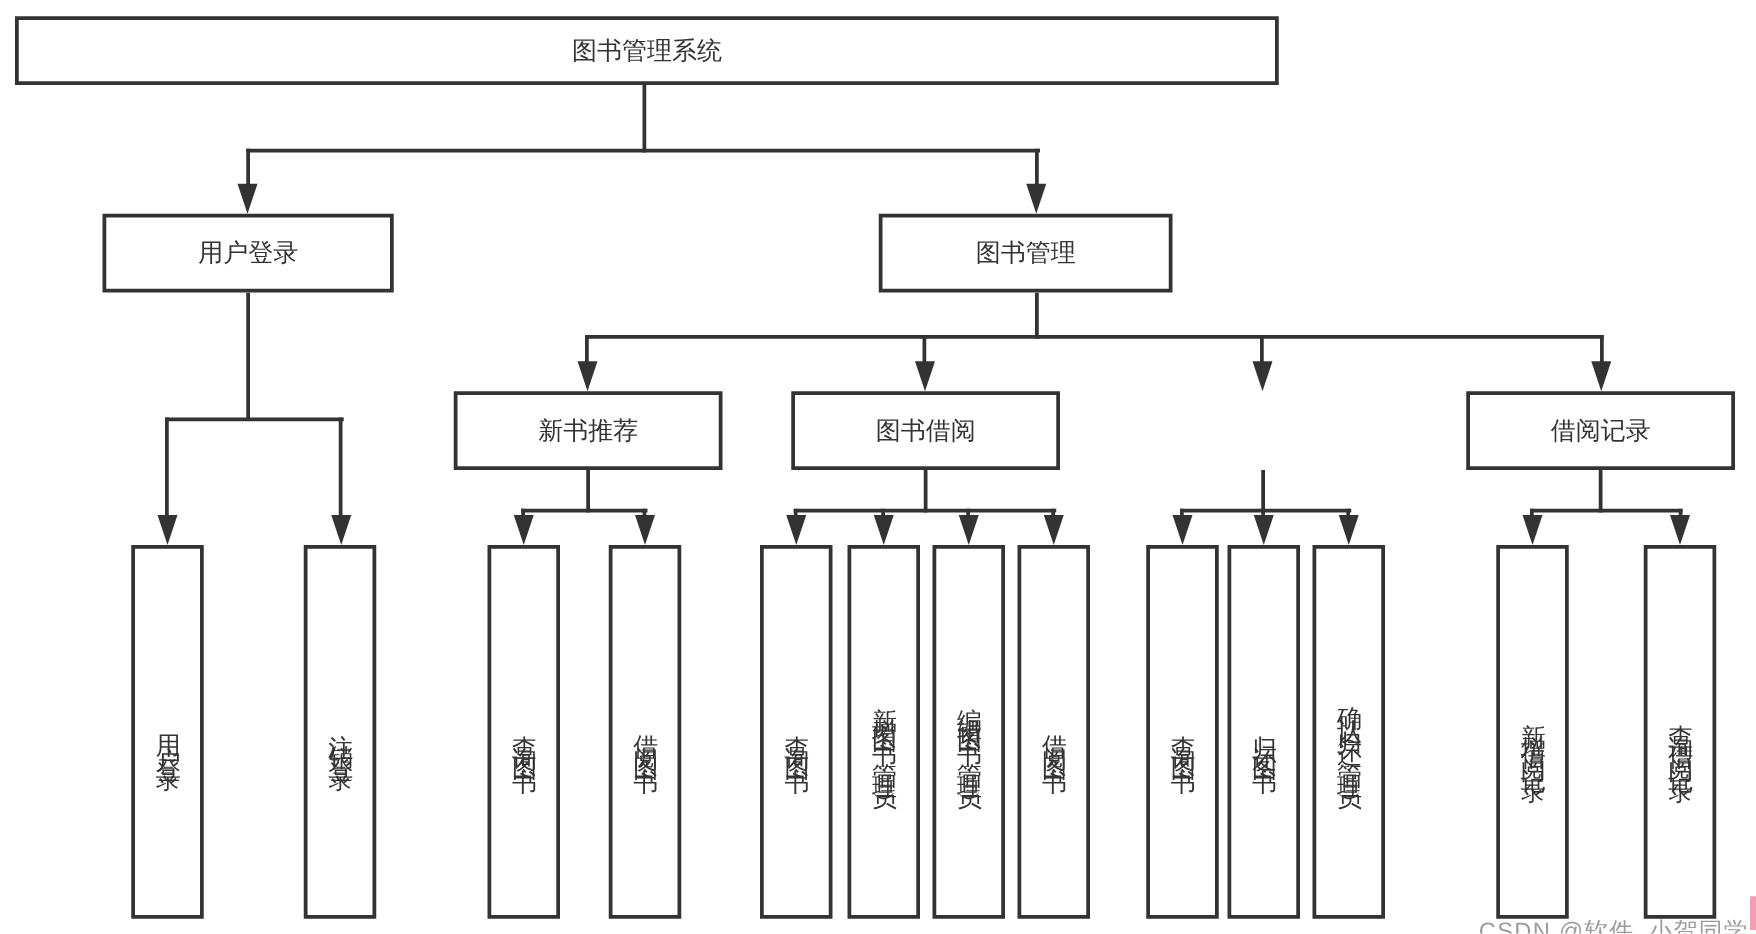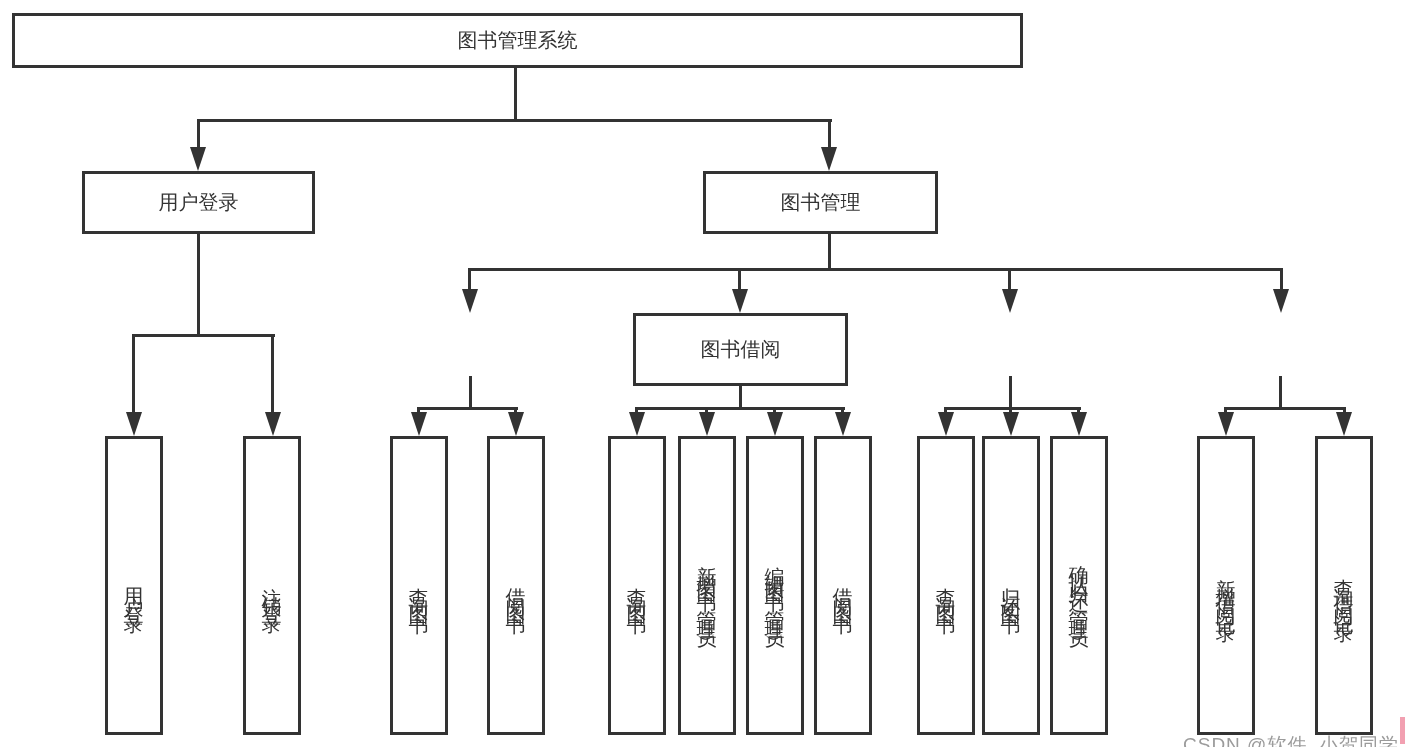--- a/index.html
+++ b/index.html
@@ -98,22 +98,28 @@
     <span>图书管理系统</span>
   </div>
 
   <div class="box" style="left:82px;top:171px;width:233px;height:63px">
     <span>用户登录</span>
   </div>
   <div class="box" style="left:703px;top:171px;width:235px;height:63px">
     <span>图书管理</span>
   </div>
 
-  <div class="box" style="left:633px;top:313px;width:215px;height:73px">
+  <div class="box" style="left:363px;top:313px;width:215px;height:63px">
+    <span>新书推荐</span>
+  </div>
+  <div class="box" style="left:633px;top:313px;width:215px;height:63px">
     <span>图书借阅</span>
+  </div>
+  <div class="box" style="left:1173px;top:313px;width:215px;height:63px">
+    <span>借阅记录</span>
   </div>
 
   <div class="box vbox" style="left:105px">
     <span class="vtext">用户登录</span>
   </div>
   <div class="box vbox" style="left:243px">
     <span class="vtext">注销登录</span>
   </div>
   <div class="box vbox" style="left:390px">
     <span class="vtext">查询图书</span>

